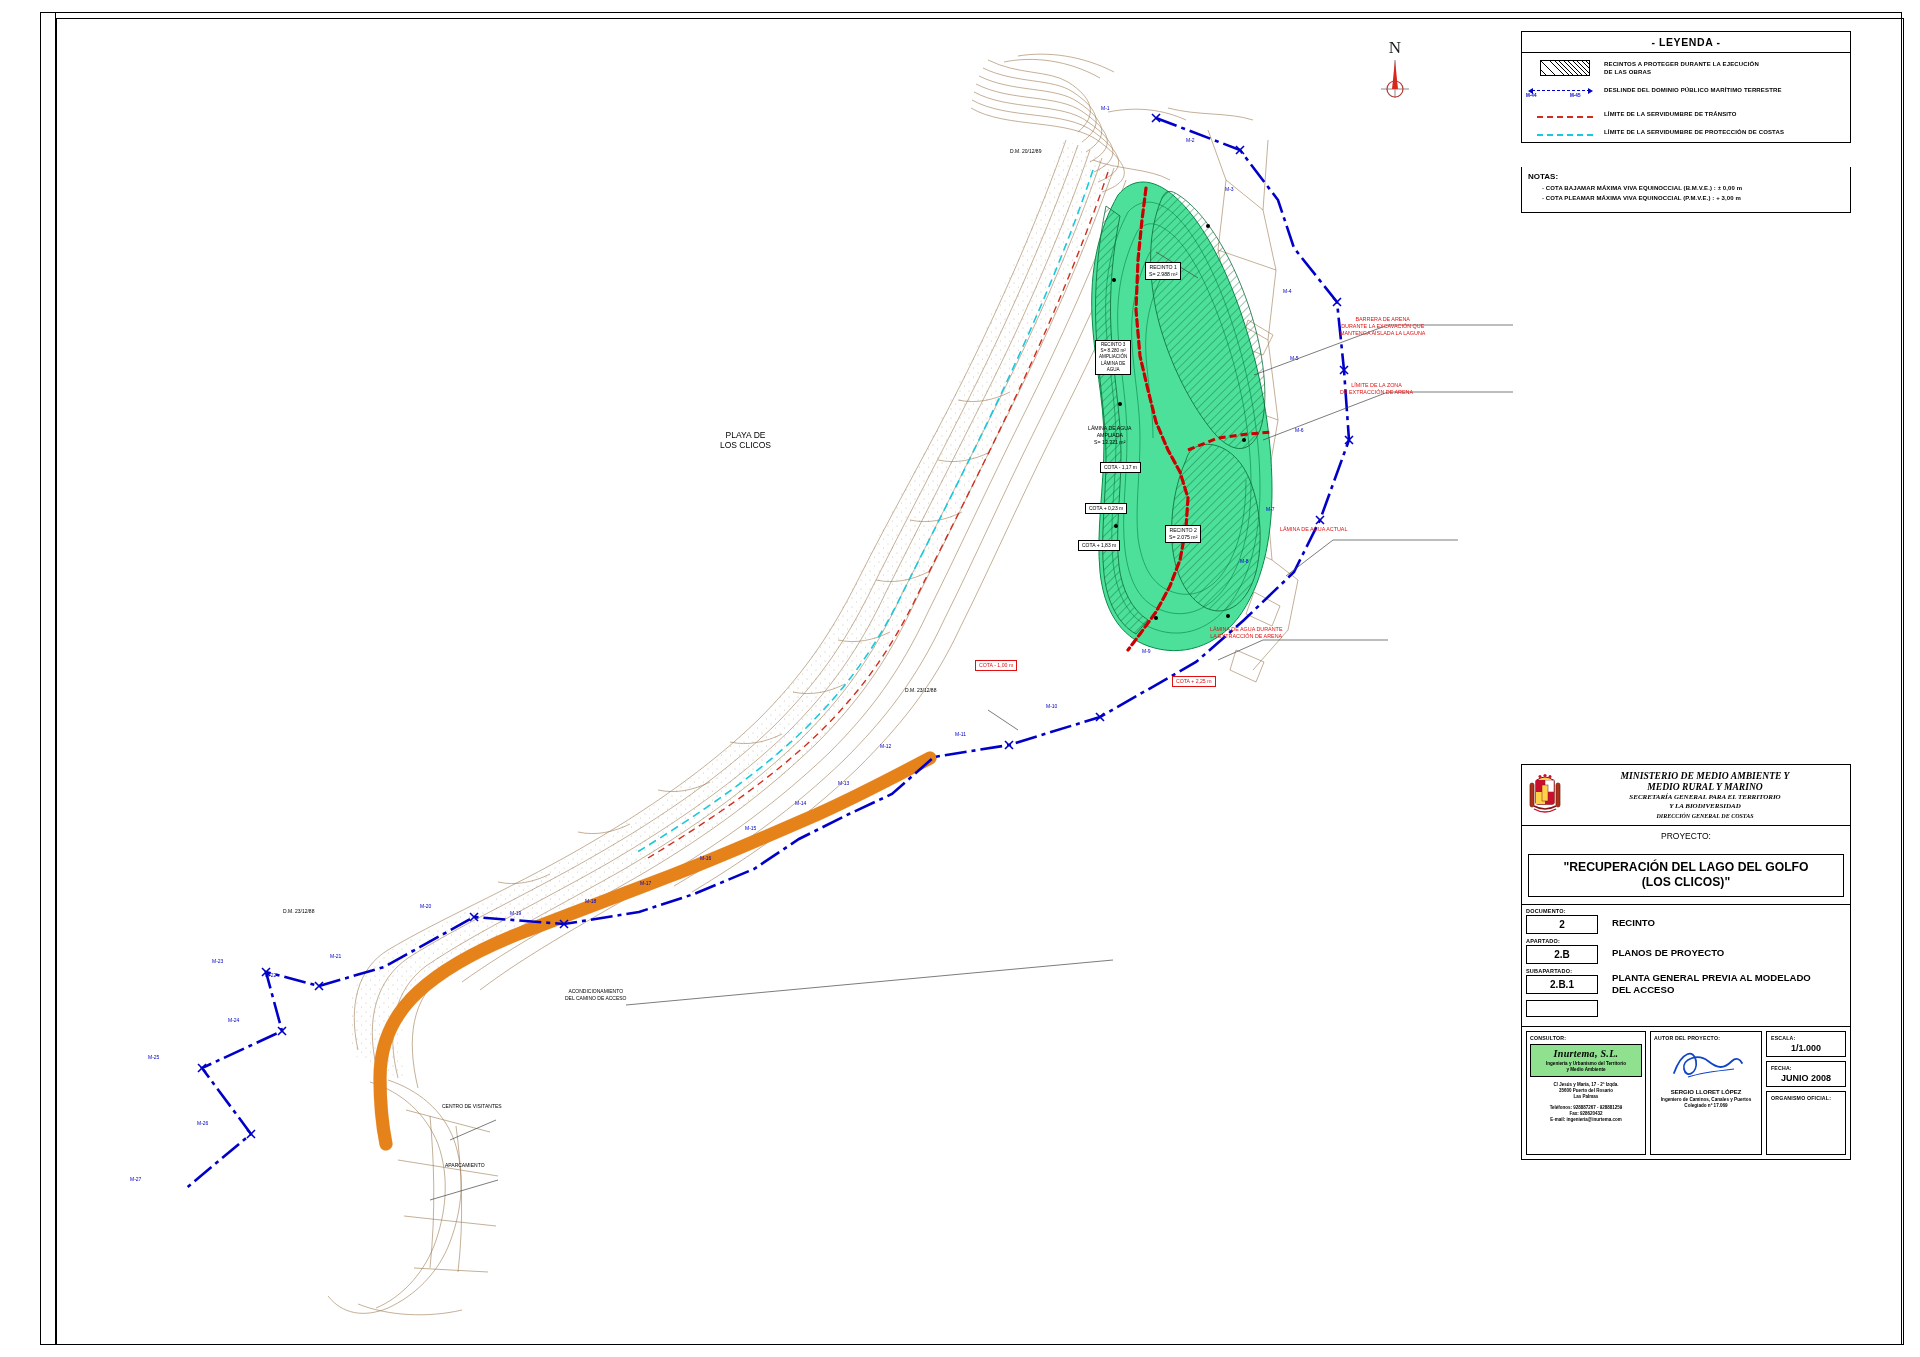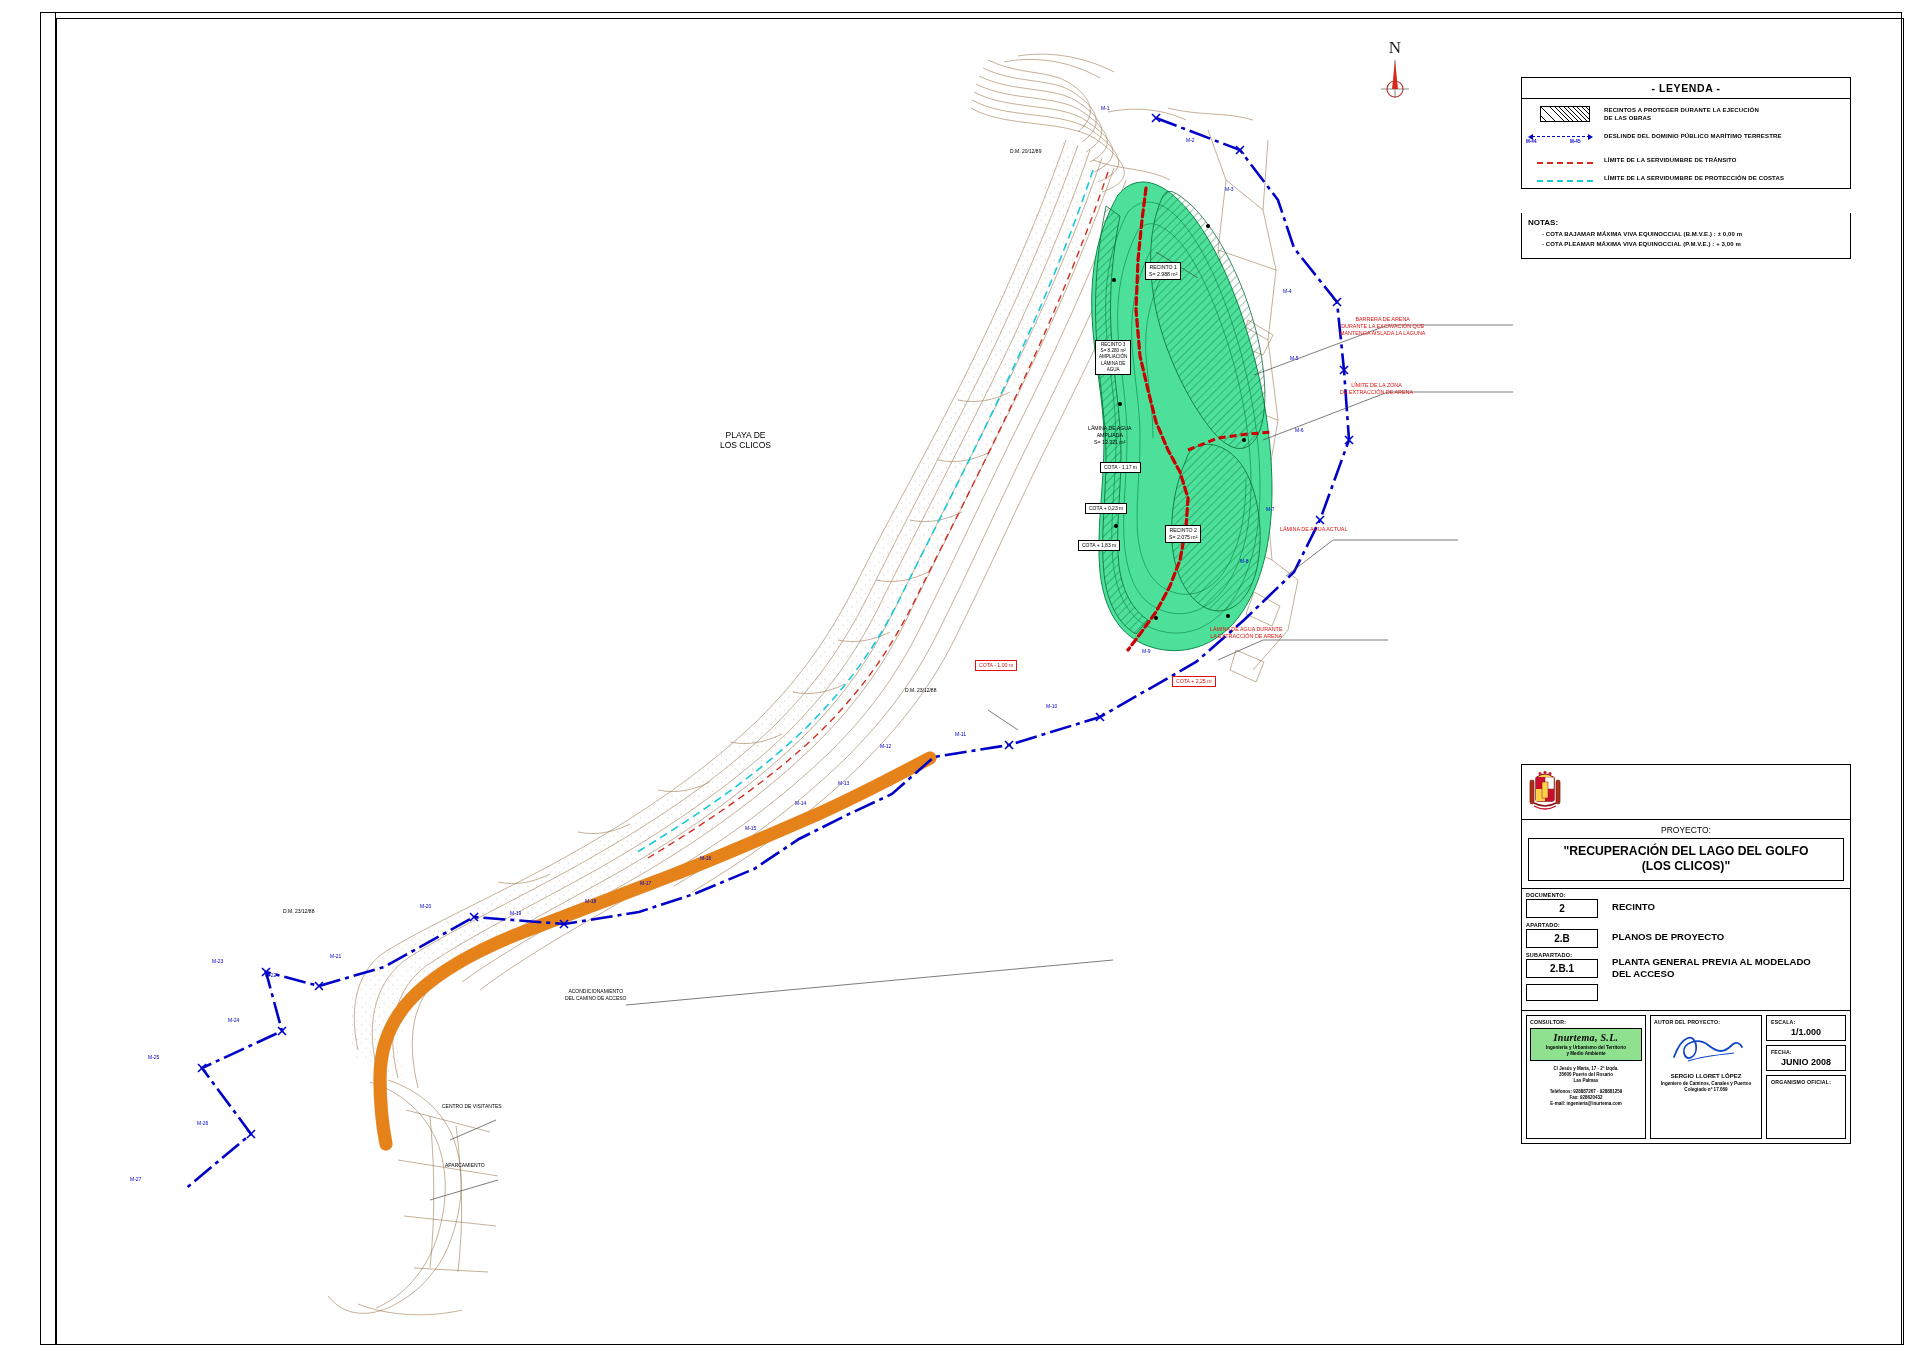--- a/index.html
+++ b/index.html
@@ -55,21 +55,20 @@
     position: absolute;
     left: 1521px; top: 31px;
     width: 330px;
   }
   .legend-title {
     border: 1.4px solid #000;
     text-align: center;
     font-size: 10.5px; font-weight: bold; letter-spacing: .6px;
     padding: 4px 0 4px 0;
     background: #fff;
-    margin-top: 46px;
   }
   .legend-body {
     border: 1.4px solid #000; border-top: none;
     padding: 6px 4px 4px 4px;
   }
   .leg-row { display: flex; align-items: flex-start; margin-bottom: 9px; }
   .leg-sym { width: 78px; flex: 0 0 78px; padding-top: 1px; text-align: center; }
   .leg-txt { font-size: 6.0px; font-weight: bold; line-height: 8px; letter-spacing: .15px; padding-top: 1px;}
   .sym-hatch {
     width: 50px; height: 16px; margin: 0 auto;
@@ -112,21 +111,21 @@
   .cj-sec:last-child { border-bottom: none; }
 
   .cj-ministry { display: flex; align-items: center; padding: 5px 4px 5px 4px; }
   .cj-shield { width: 38px; flex: 0 0 38px; display:flex; justify-content:center; }
   .cj-mintxt { flex: 1; text-align: center; font-family: "Liberation Serif", serif; }
   .cj-mintxt .l1 { font-size: 9.6px; font-weight: bold; font-style: italic; line-height: 11px; }
   .cj-mintxt .l2 { font-size: 7.0px; font-weight: bold; font-style: italic; line-height: 9px; margin-top: 1px;}
   .cj-mintxt .l3 { font-size: 6.0px; font-weight: bold; font-style: italic; line-height: 8px; margin-top: 1px;}
 
   .cj-proj { padding: 5px 6px 7px 6px; }
-  .cj-proj .plabel { text-align: center; font-size: 8.5px; margin-bottom: 3px; }
+  .cj-proj .plabel { text-align: center; font-size: 8.5px; margin-bottom: 13px; }
   .cj-proj .pbox {
     border: 1.1px solid #000; padding: 5px 2px 6px 2px;
     text-align: center; font-size: 12.2px; font-weight: bold; line-height: 15px;
   }
 
   .cj-kv { display: flex; align-items: center; padding: 3px 4px; }
   .cj-kv .k {
     width: 72px; flex: 0 0 72px; border: 1.1px solid #000;
     font-size: 5.5px; font-weight: bold; text-align: center; padding: 3px 0; letter-spacing:.2px;
   }
@@ -460,20 +459,27 @@
           <rect x="14" y="12" width="6" height="16" fill="#ffd24a" stroke="#8a1111" stroke-width=".5"></rect>
           <path d="M9 7 q8 -6 16 0" fill="#ffd24a" stroke="#8a1111" stroke-width="1"></path>
           <circle cx="12" cy="3.5" r="1.5" fill="#c8102e"></circle>
           <circle cx="17" cy="2.5" r="1.6" fill="#c8102e"></circle>
           <circle cx="22" cy="3.5" r="1.5" fill="#c8102e"></circle>
           <rect x="2" y="10" width="4" height="24" rx="2" fill="#b0301a" stroke="#6a1a0a" stroke-width=".7"></rect>
           <rect x="28" y="10" width="4" height="24" rx="2" fill="#b0301a" stroke="#6a1a0a" stroke-width=".7"></rect>
           <path d="M6 33 q11 6 22 0" fill="none" stroke="#8a1111" stroke-width="1.6"></path>
           <path d="M6 36 q11 6 22 0" fill="none" stroke="#c8102e" stroke-width="1.4"></path>
         </svg>
+      </div>
+      <div class="cj-mintxt">
+        <div class="l1" style="white-space:pre-line">MINISTERIO DE MEDIO AMBIENTE Y
+MEDIO RURAL Y MARINO</div>
+        <div class="l2" style="white-space:pre-line">SECRETARÍA GENERAL PARA EL TERRITORIO
+Y LA BIODIVERSIDAD</div>
+        <div class="l3">DIRECCIÓN GENERAL DE COSTAS</div>
       </div>
     </div>
 
     <div class="cj-sec cj-proj">
       <div class="plabel">PROYECTO:</div>
       <div class="pbox" style="white-space:pre-line">"RECUPERACIÓN DEL LAGO DEL GOLFO
 (LOS CLICOS)"</div>
     </div>
 
 

